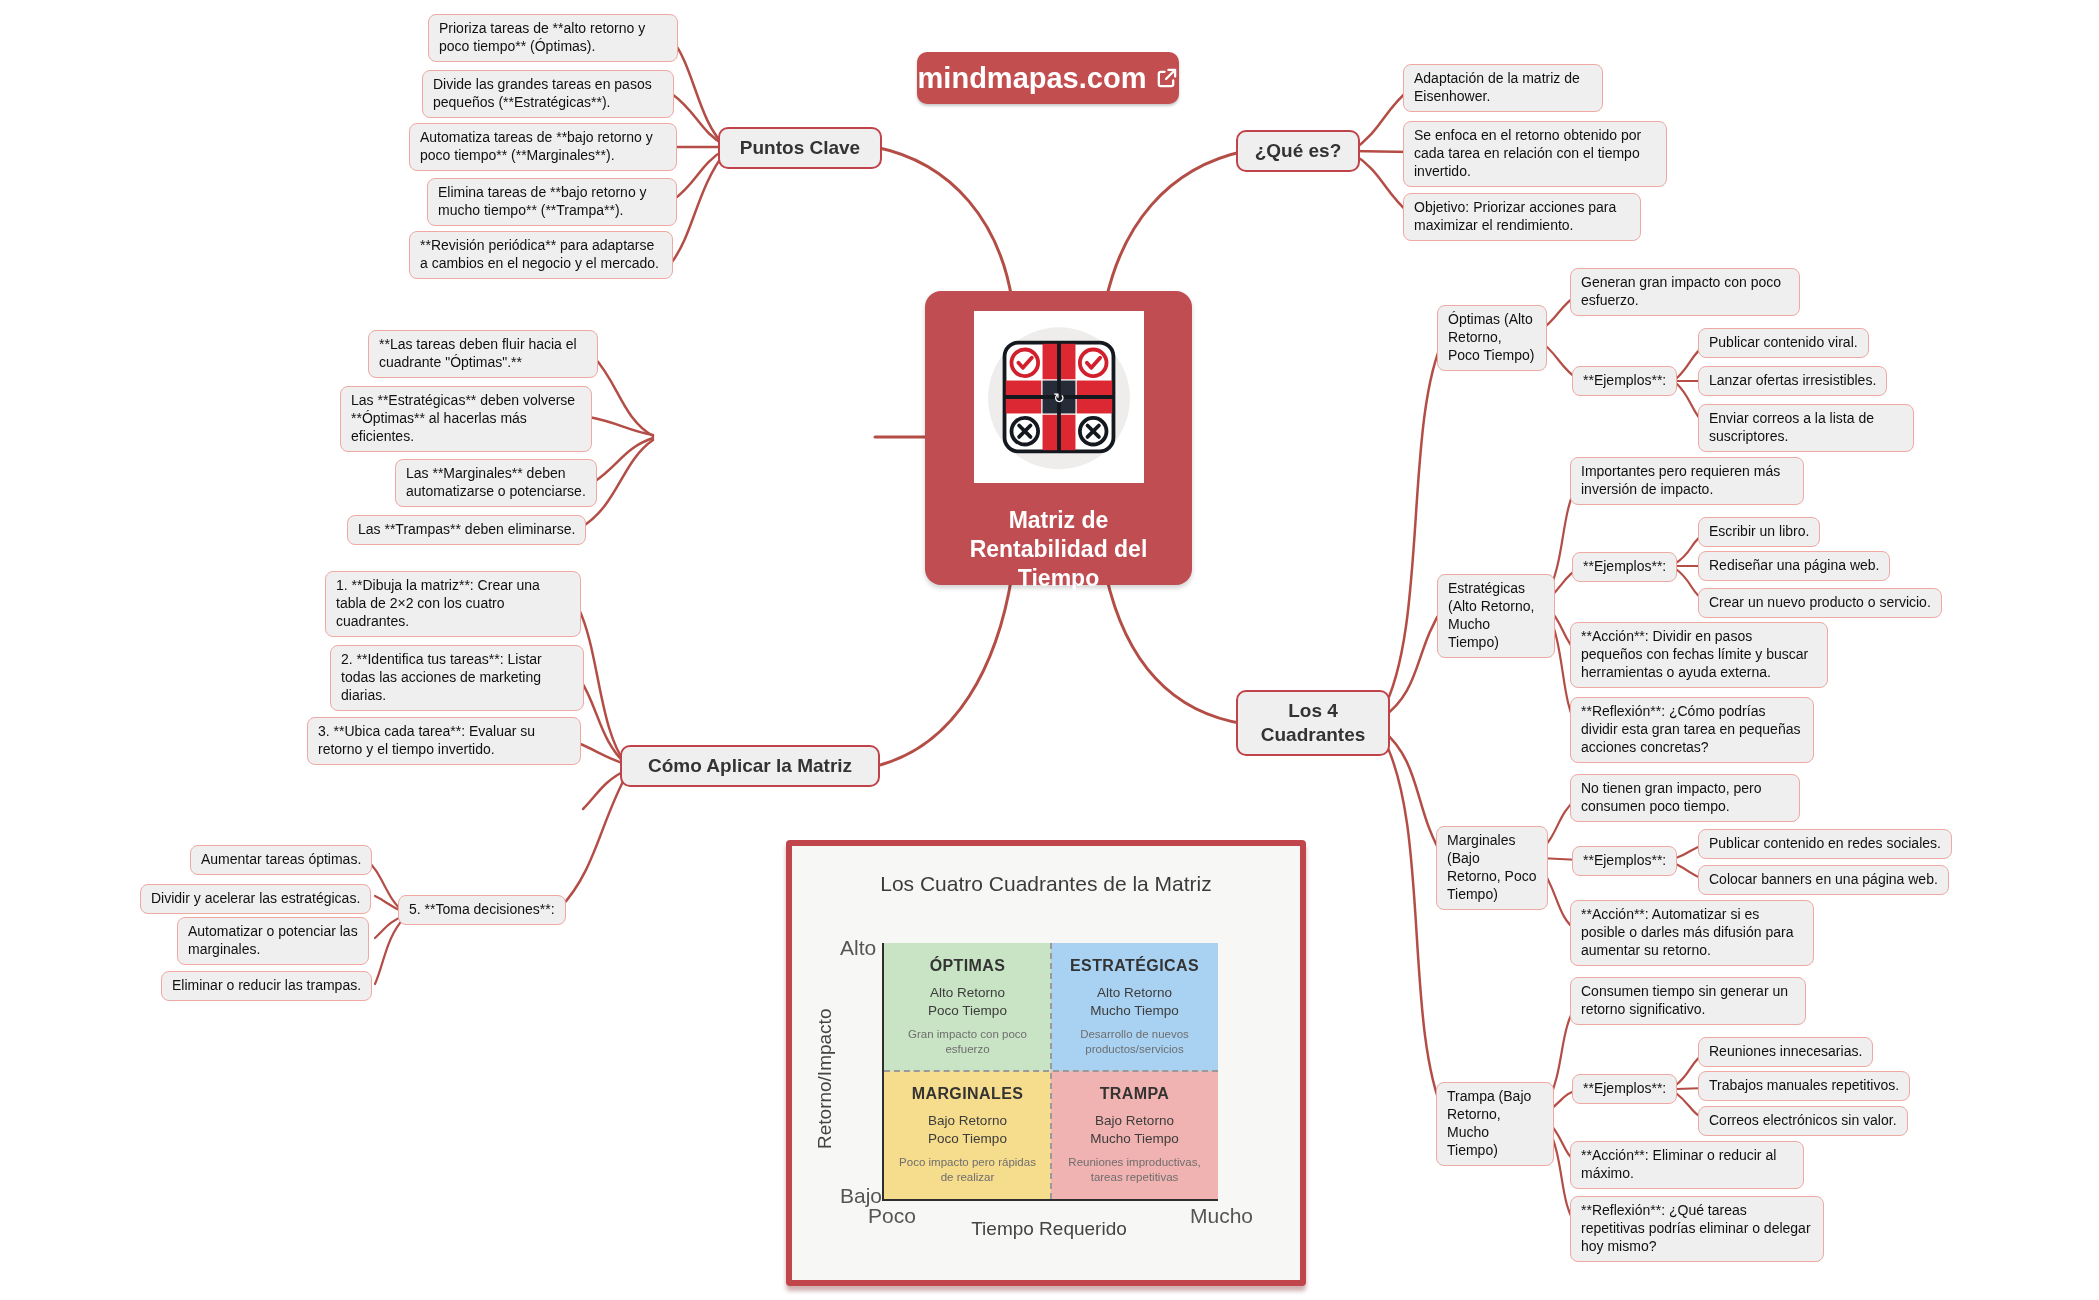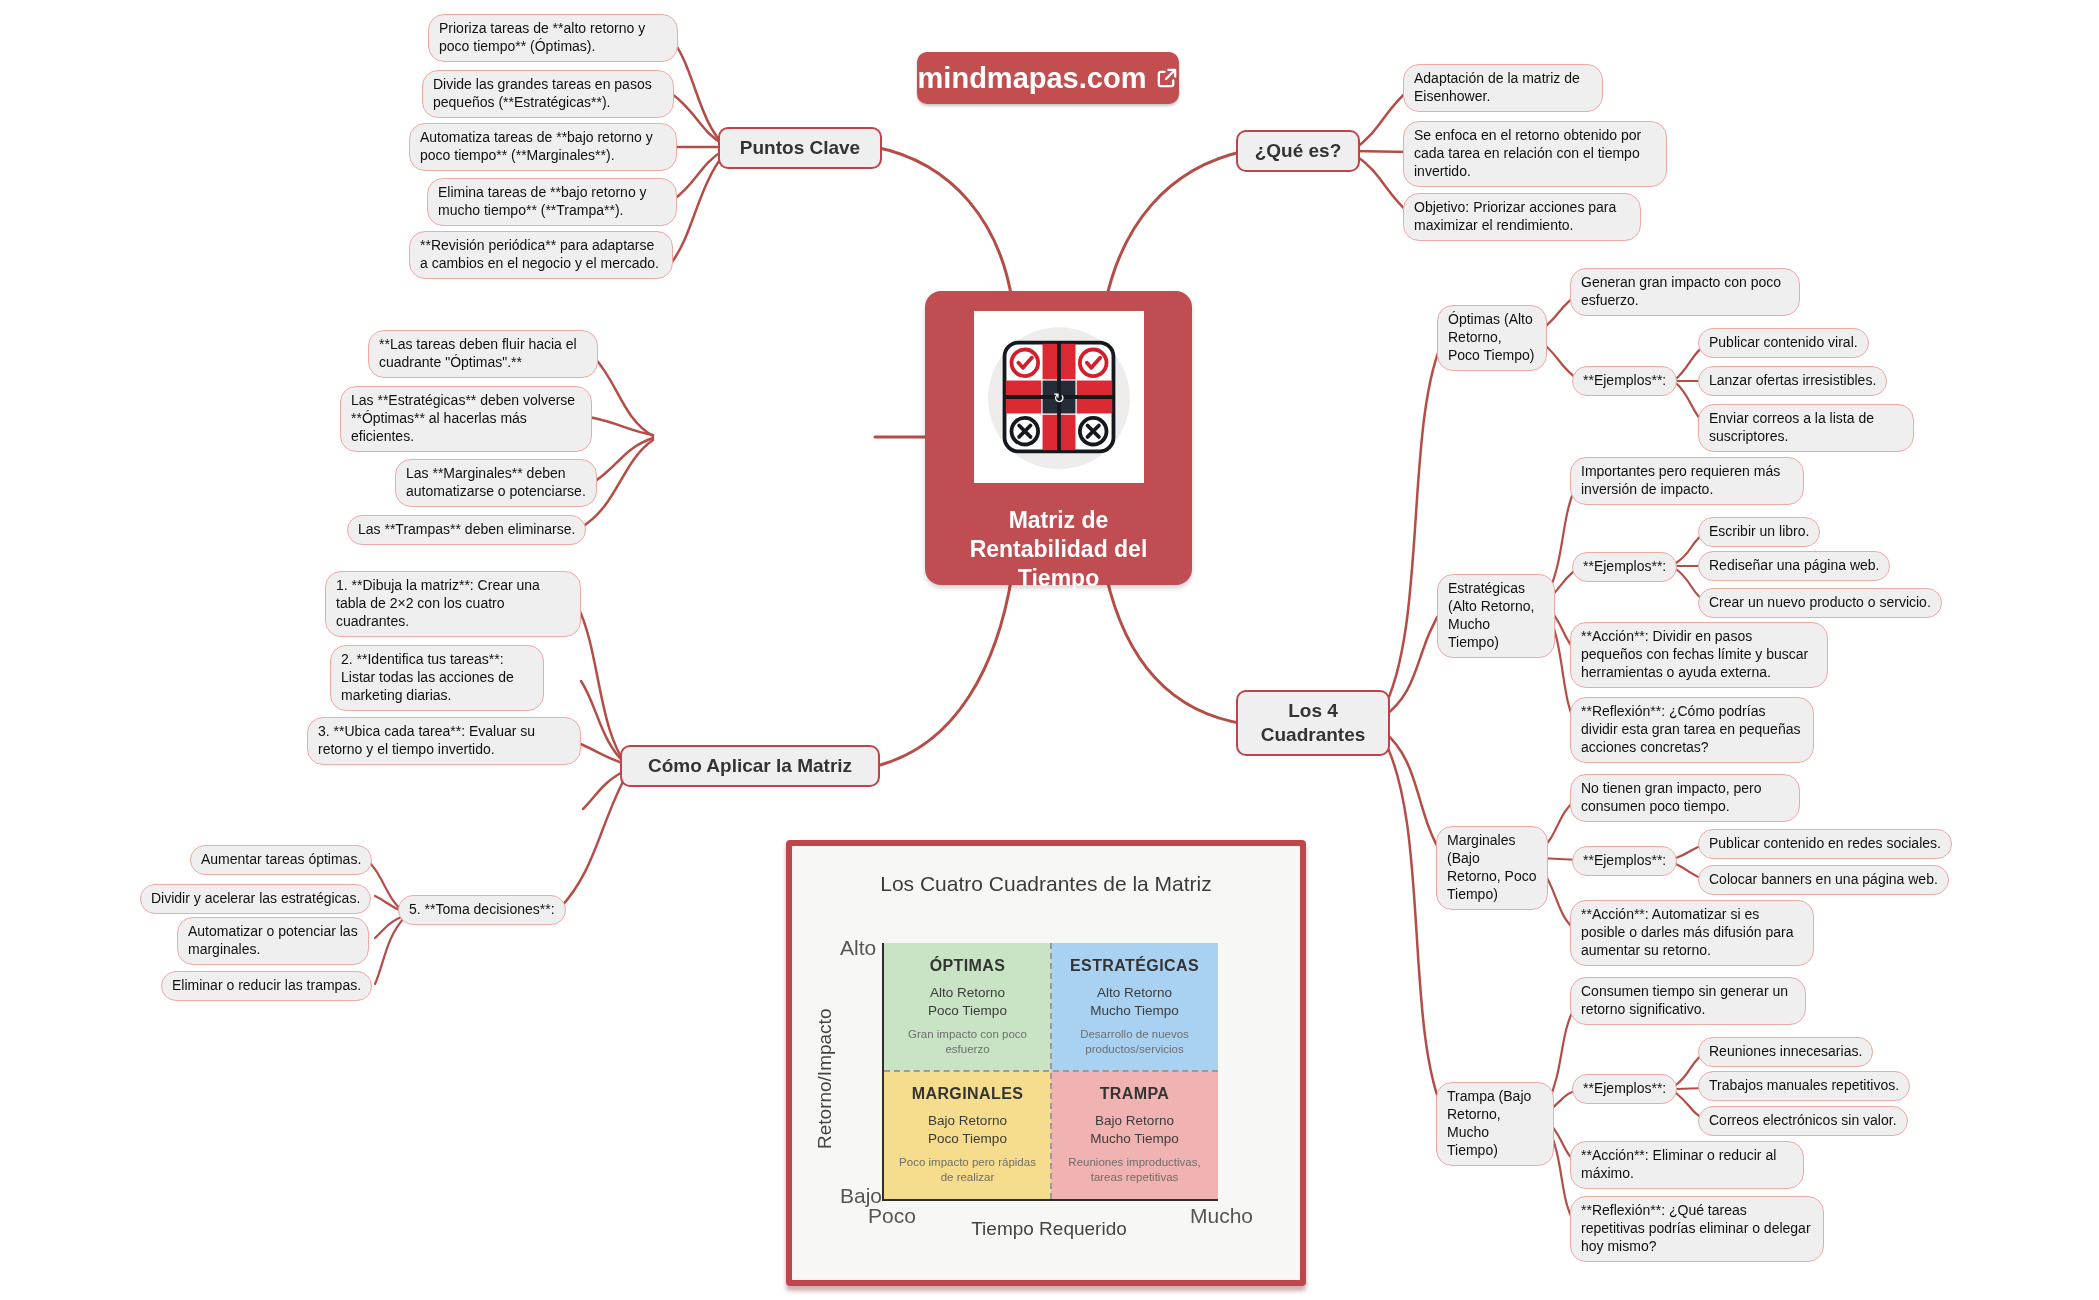--- a/index.html
+++ b/index.html
@@ -1,20 +1,20 @@
 <!DOCTYPE html>
 <html><head>
 <meta charset="utf-8">
 <style>
   html,body{margin:0;padding:0;background:#ffffff;}
   #canvas{position:relative;width:2099px;height:1300px;background:#ffffff;overflow:hidden;
           font-family:"Liberation Sans",sans-serif;}
   .wires{position:absolute;left:0;top:0;z-index:1;}
   .node{position:absolute;z-index:2;box-sizing:border-box;}
-  .leaf{background:#efeff0;border:1.5px solid #f0a8a2;border-radius:16px;
+  .leaf{background:#efeff0;border:1.5px solid #f0a8a2;border-radius:8px;
         padding:5px 10px;font-size:14px;line-height:1.28;color:#101010;}
   .nowrap{white-space:nowrap;}
   .topic{background:#efeff0;border:2px solid #c0434a;border-radius:10px;
          padding:7px 13px;font-size:19px;font-weight:bold;color:#333;text-align:center;line-height:1.25;}
   .center-node{left:925px;top:291px;width:267px;height:294px;background:#c04d52;border-radius:16px;
                box-shadow:0 3px 5px rgba(0,0,0,.18);text-align:center;}
   .center-img{width:170px;height:172px;background:#ffffff;margin:20px auto 0;
               display:flex;align-items:center;justify-content:center;}
   .center-title{color:#ffffff;font-weight:bold;font-size:23px;line-height:1.25;margin-top:23px;padding:0 12px;}
   .logo{left:917px;top:52px;width:262px;height:52px;background:#c24e50;border-radius:10px;
@@ -179,21 +179,21 @@
   <div class="node leaf" style="left:427px;top:178px;width:250px">Elimina tareas de **bajo retorno y mucho tiempo** (**Trampa**).</div>
   <div class="node leaf" style="left:409px;top:231px;width:264px">**Revisión periódica** para adaptarse a cambios en el negocio y el mercado.</div>
 
   <div class="node leaf" style="left:368px;top:330px;width:230px">**Las tareas deben fluir hacia el cuadrante "Óptimas".**</div>
   <div class="node leaf" style="left:340px;top:386px;width:252px">Las **Estratégicas** deben volverse **Óptimas** al hacerlas más eficientes.</div>
   <div class="node leaf" style="left:395px;top:459px;width:202px">Las **Marginales** deben automatizarse o potenciarse.</div>
   <div class="node leaf nowrap" style="left:347px;top:515px">Las **Trampas** deben eliminarse.</div>
 
   <div class="node topic" style="left:620px;top:745px;width:260px">Cómo Aplicar la Matriz</div>
   <div class="node leaf" style="left:325px;top:571px;width:256px">1. **Dibuja la matriz**: Crear una tabla de 2×2 con los cuatro cuadrantes.</div>
-  <div class="node leaf" style="left:330px;top:645px;width:214px">2. **Identifica tus tareas**: Listar todas las acciones de marketing diarias.</div>
+  <div class="node leaf" style="left:330px;top:645px;width:254px">2. **Identifica tus tareas**: Listar todas las acciones de marketing diarias.</div>
   <div class="node leaf" style="left:307px;top:717px;width:274px">3. **Ubica cada tarea**: Evaluar su retorno y el tiempo invertido.</div>
   <div class="node leaf nowrap" style="left:398px;top:895px">5. **Toma decisiones**:</div>
   <div class="node leaf nowrap" style="left:190px;top:845px">Aumentar tareas óptimas.</div>
   <div class="node leaf nowrap" style="left:140px;top:884px">Dividir y acelerar las estratégicas.</div>
   <div class="node leaf" style="left:177px;top:917px;width:192px">Automatizar o potenciar las marginales.</div>
   <div class="node leaf nowrap" style="left:161px;top:971px">Eliminar o reducir las trampas.</div>
 
   <div class="node topic" style="left:1236px;top:130px;width:124px">¿Qué es?</div>
   <div class="node leaf" style="left:1403px;top:64px;width:200px">Adaptación de la matriz de Eisenhower.</div>
   <div class="node leaf" style="left:1403px;top:121px;width:264px">Se enfoca en el retorno obtenido por cada tarea en relación con el tiempo invertido.</div>

